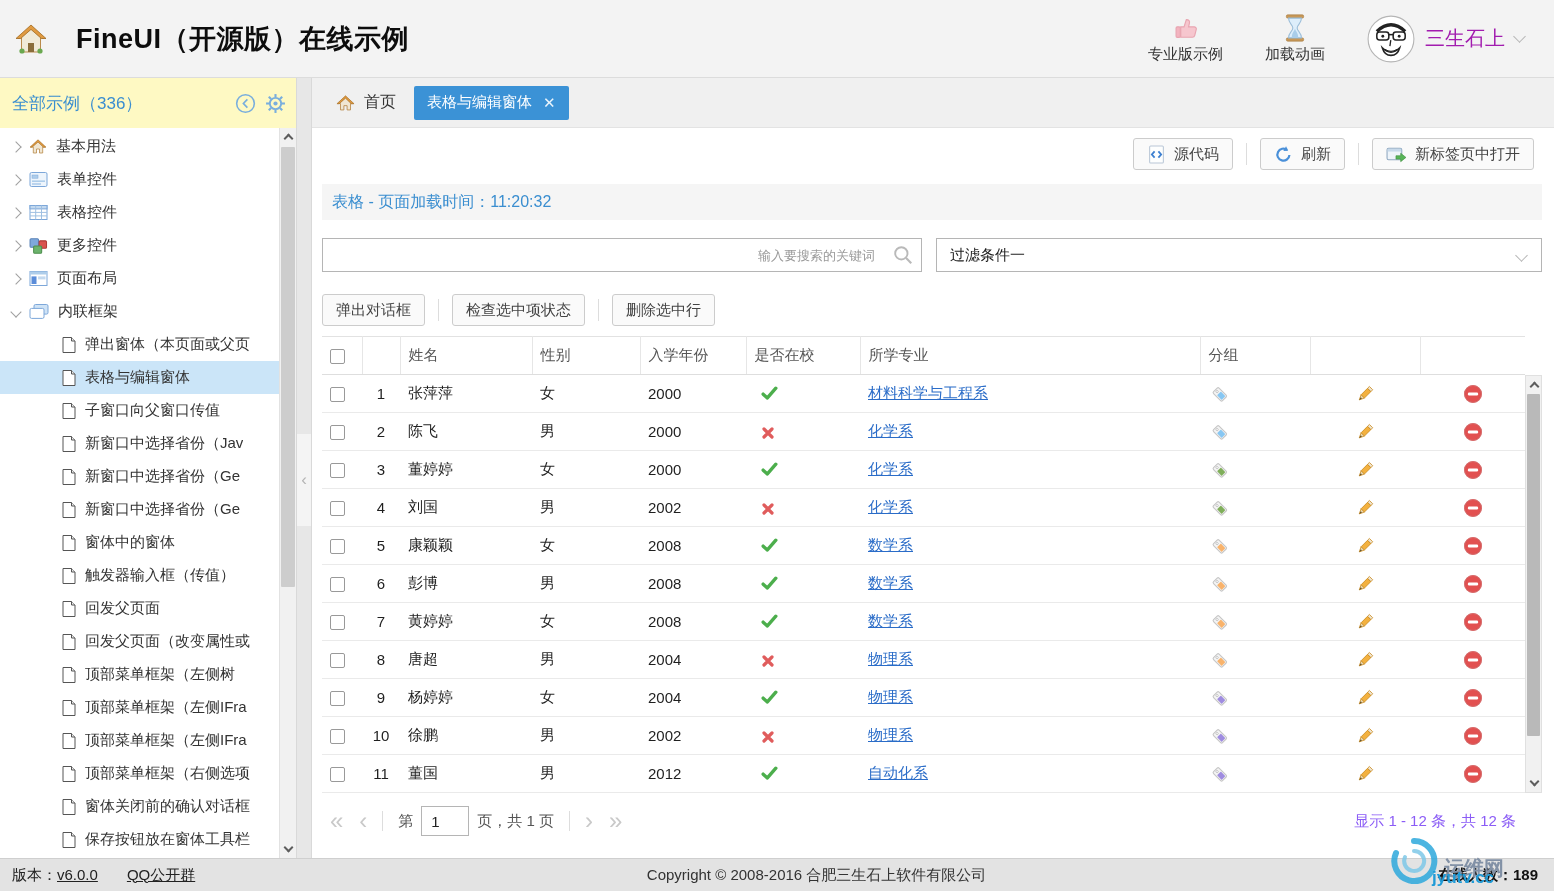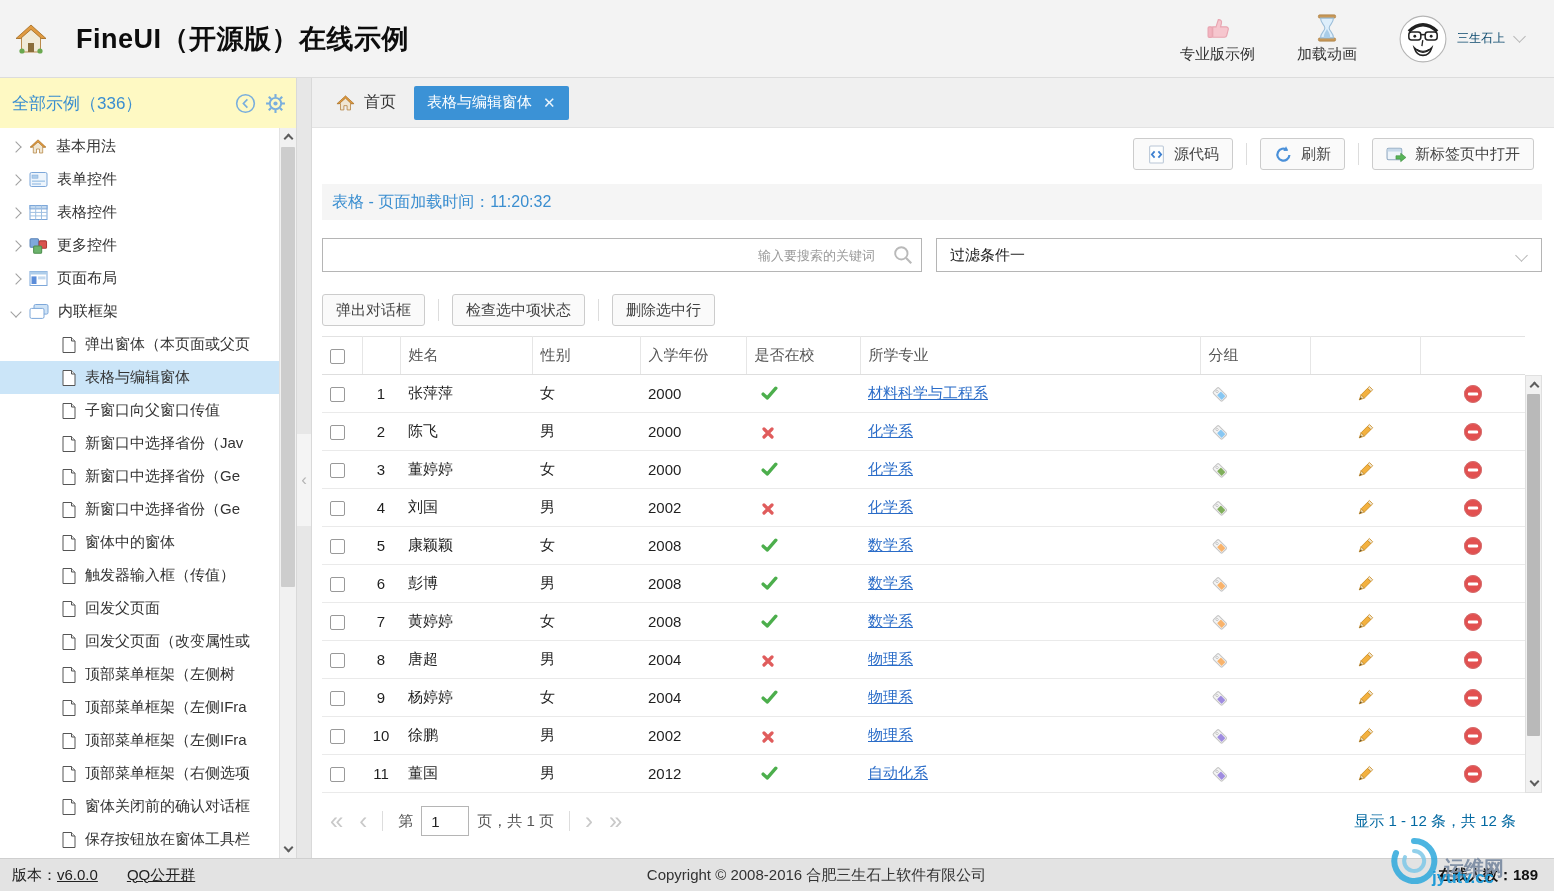--- a/index.html
+++ b/index.html
@@ -6,21 +6,21 @@
   html,body { width:1554px; height:891px; overflow:hidden; }
   body { font-family:"Liberation Sans", sans-serif; background:#fff; position:relative; color:#222; }
 
   
   .top-header { height:78px; background:#f3f3f3; border-bottom:1px solid #dcdcdc; display:flex; align-items:center; }
   .brand { display:flex; align-items:center; gap:28px; padding-left:14px; }
   .brand-title { font-size:27px; font-weight:bold; color:#0d0d0d; letter-spacing:0.5px; }
   .header-right { margin-left:auto; display:flex; align-items:center; gap:42px; padding-right:30px; }
   .header-link { display:flex; flex-direction:column; align-items:center; gap:3px; font-size:15px; color:#333; cursor:pointer; }
   .header-user { display:flex; align-items:center; gap:10px; cursor:pointer; }
-  .user-name { font-size:12px; color:#0c4a6e; }
+  .user-name { font-size:20px; color:#a21caf; }
   .chev-down { width:9px; height:9px; border-right:1.8px solid #b5b5b5; border-bottom:1.8px solid #b5b5b5; transform:rotate(45deg); margin-top:-5px; }
 
   
   .body { display:flex; height:780px; }
 
   
   .sidebar { width:296px; display:flex; flex-direction:column; background:#fff; }
   .sidebar-header { height:50px; display:flex; align-items:center; padding:0 10px 0 12px; background:#fef9c3; }
   .sidebar-title { color:#3a8ed0; font-size:17px; flex:1; }
   .sidebar-tools { display:flex; gap:9px; align-items:center; }
@@ -92,21 +92,21 @@
 
   .v-scroll { position:absolute; right:0; top:39px; bottom:0; width:17px; background:#f1f1f1; border:1px solid #e0e0e0; }
   .v-thumb { position:absolute; left:1px; width:13px; background:#b9b9b9; border-radius:1px; top:18px; height:342px; cursor:grab; }
 
   
   .pagination { margin-top:8px; height:40px; display:flex; align-items:center; font-size:15px; color:#555; }
   .pg-ico { color:#c9c9c9; font-size:24px; padding:0 8px; line-height:1; cursor:default; }
   .pg-sep { width:1px; height:20px; background:#ddd; margin:0 7px; }
   .pg-label { margin:0 8px; }
   .pg-input { width:48px; height:30px; border:1px solid #b5b5b5; font-size:15px; padding:0 9px; color:#222; font-family:"Liberation Sans", sans-serif; outline:none; }
-  .pg-summary { margin-left:auto; color:#0369a1; padding-right:26px; }
+  .pg-summary { margin-left:auto; color:#8b5cf6; padding-right:26px; }
 
   
   .footer { height:33px; background:#e3e3e3; border-top:1px solid #cfcfcf; display:flex; align-items:center; font-size:15px; }
   .f-left { padding-left:12px; display:flex; gap:29px; align-items:center; color:#222; }
   .f-left a { color:#222; text-decoration:underline; cursor:pointer; }
   .f-center { flex:1; text-align:center; color:#333; }
   .f-right { padding-right:16px; font-weight:bold; color:#111; }
 
   
   .watermark { position:absolute; right:8px; bottom:0; width:160px; height:54px; z-index:40; pointer-events:none; }

